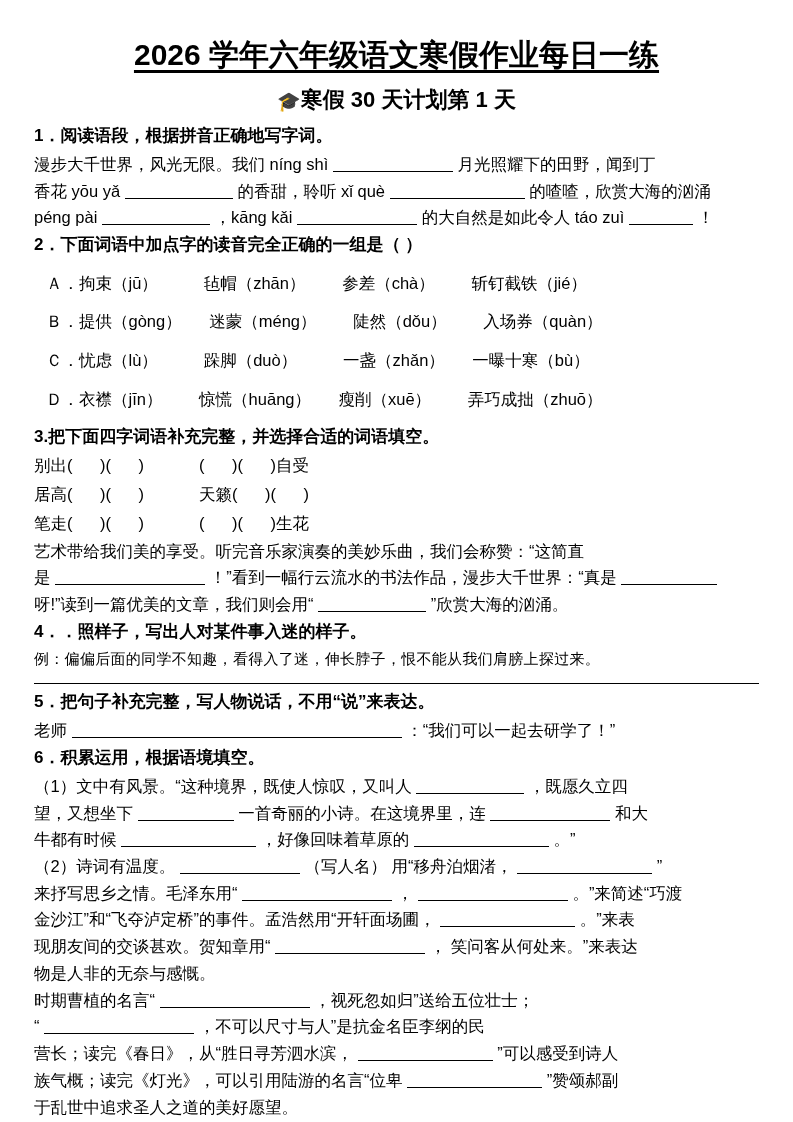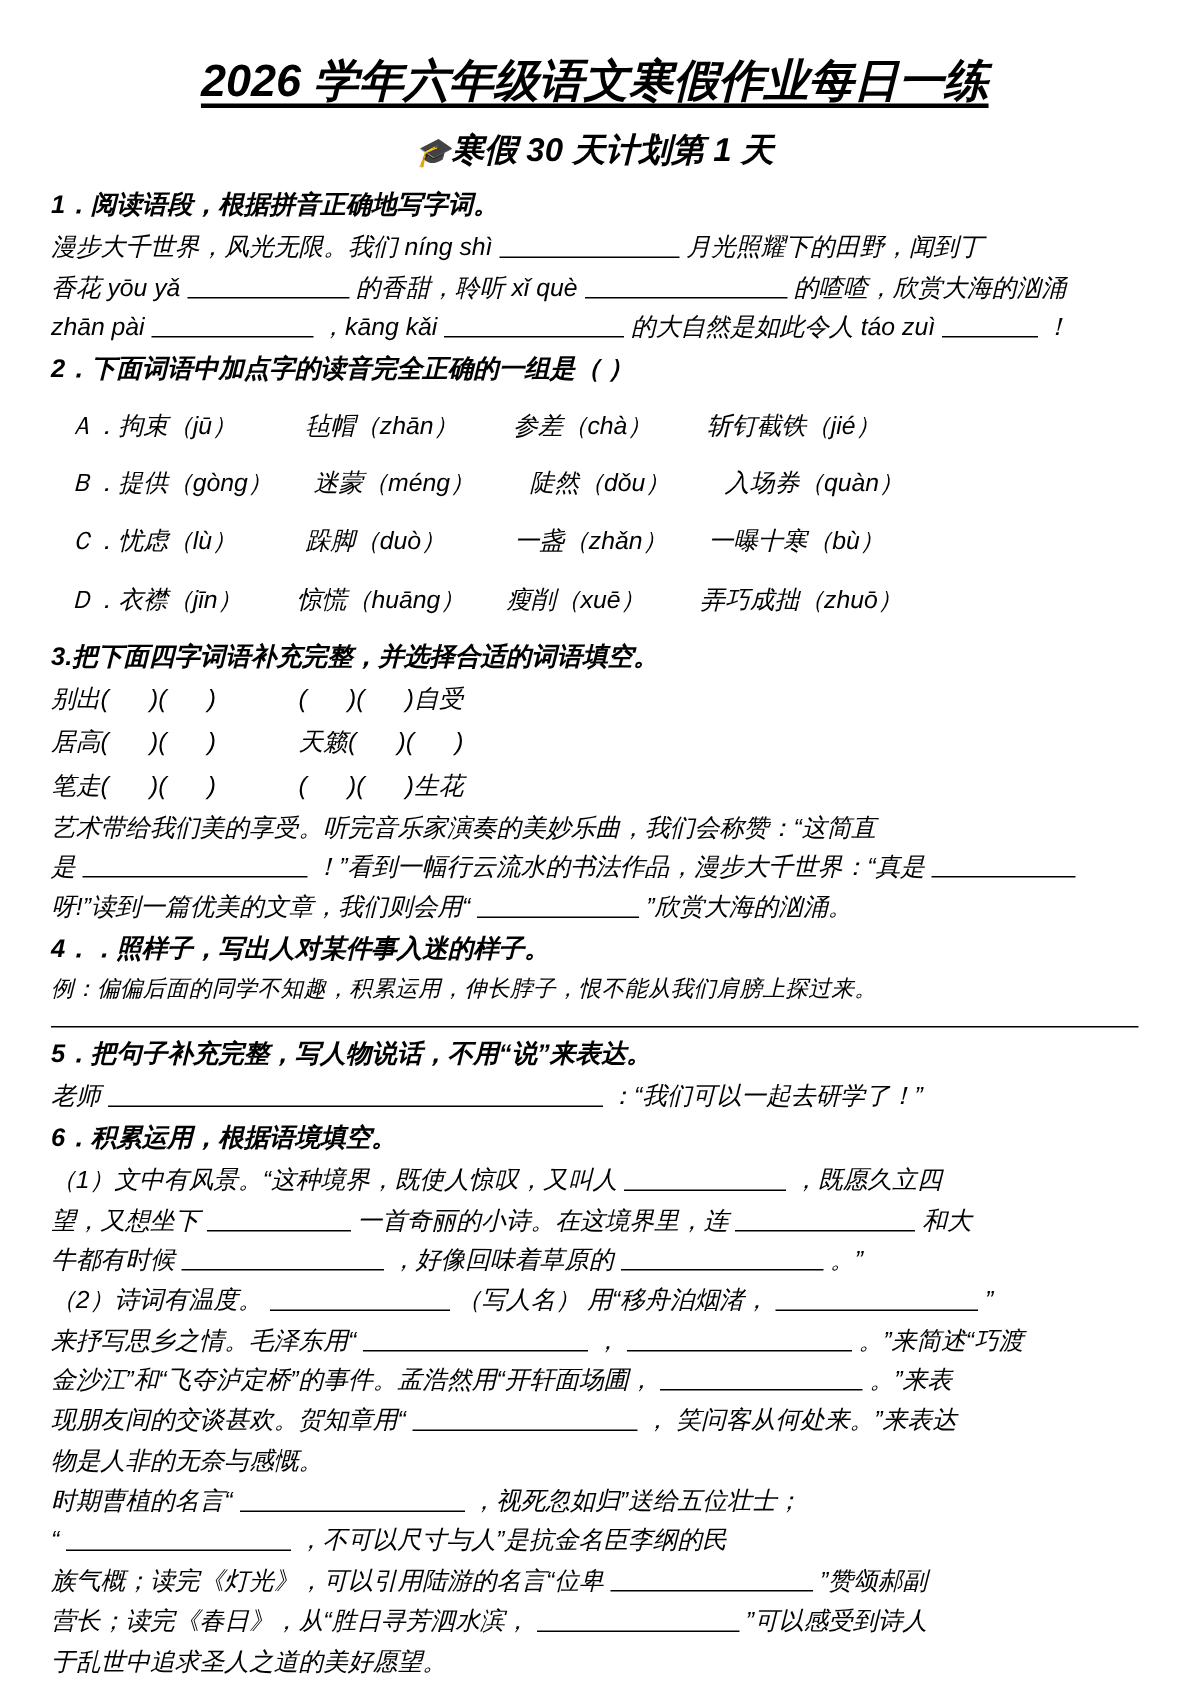--- a/index.html
+++ b/index.html
@@ -14,21 +14,20 @@
     color: #000000;
     -webkit-font-smoothing: antialiased;
   }
   .page {
     width: 793px;
     height: 1122px;
     box-sizing: border-box;
     padding: 30px 34px 24px 34px;
     position: relative;
     overflow: hidden;
-    font-style: italic;
   }
   .doc-title {
     text-align: center;
     font-size: 30px;
     font-weight: bold;
     letter-spacing: 0px;
     text-decoration: underline;
     text-underline-offset: 5px;
     margin: 6px 0 12px 0;
     line-height: 1.25;
@@ -115,21 +114,21 @@
       <span>月光照耀下的田野，闻到丁</span>
     </div>
     <div class="body-line">
       <span>香花 yōu yǎ</span>
       <span class="u u4"></span>
       <span>的香甜，聆听 xǐ què</span>
       <span class="u u6"></span>
       <span>的喳喳，欣赏大海的汹涌</span>
     </div>
     <div class="body-line">
-      <span>zhān pài</span>
+      <span>péng pài</span>
       <span class="u u4"></span>
       <span>，kāng kǎi</span>
       <span class="u u5"></span>
       <span>的大自然是如此令人 táo zuì</span>
       <span class="u u1"></span>
       <span>！</span>
     </div>
   </div>
 
   <div class="sec-block">
@@ -154,21 +153,21 @@
     </div>
     <div class="body-line">
       <span>呀!”读到一篇优美的文章，我们则会用“</span>
       <span class="u u4"></span>
       <span>”欣赏大海的汹涌。</span>
     </div>
   </div>
 
   <div class="sec-block">
     <div class="q-head">4．．照样子，写出人对某件事入迷的样子。</div>
-    <div class="example-line">例：偏偏后面的同学不知趣，积累运用，伸长脖子，恨不能从我们肩膀上探过来。</div>
+    <div class="example-line">例：偏偏后面的同学不知趣，看得入了迷，伸长脖子，恨不能从我们肩膀上探过来。</div>
     <div class="blank-rule"></div>
   </div>
 
   <div class="sec-block">
     <div class="q-head">5．把句子补充完整，写人物说话，不用“说”来表达。</div>
     <div class="q5line">
       <span>老师</span>
       <span class="long-u" style="width:330px"></span>
       <span>：“我们可以一起去研学了！”</span>
     </div>
@@ -227,25 +226,25 @@
       <span>时期曹植的名言“</span>
       <span class="u u7"></span>
       <span>，视死忽如归”送给五位壮士；</span>
     </div>
     <div class="body-line">
       <span>“</span>
       <span class="u u7"></span>
       <span>，不可以尺寸与人”是抗金名臣李纲的民</span>
     </div>
     <div class="body-line">
+      <span>营长；读完《春日》，从“胜日寻芳泗水滨，</span>
+      <span class="u u6"></span>
+      <span>”可以感受到诗人</span>
+    </div>
+    <div class="body-line">
       <span>族气概；读完《灯光》，可以引用陆游的名言“位卑</span>
       <span class="u u6"></span>
       <span>”赞颂郝副</span>
     </div>
-    <div class="body-line">
-      <span>营长；读完《春日》，从“胜日寻芳泗水滨，</span>
-      <span class="u u6"></span>
-      <span>”可以感受到诗人</span>
-    </div>
     <div class="body-line">于乱世中追求圣人之道的美好愿望。</div>
   </div>
 
 </div>
 
 </body></html>

